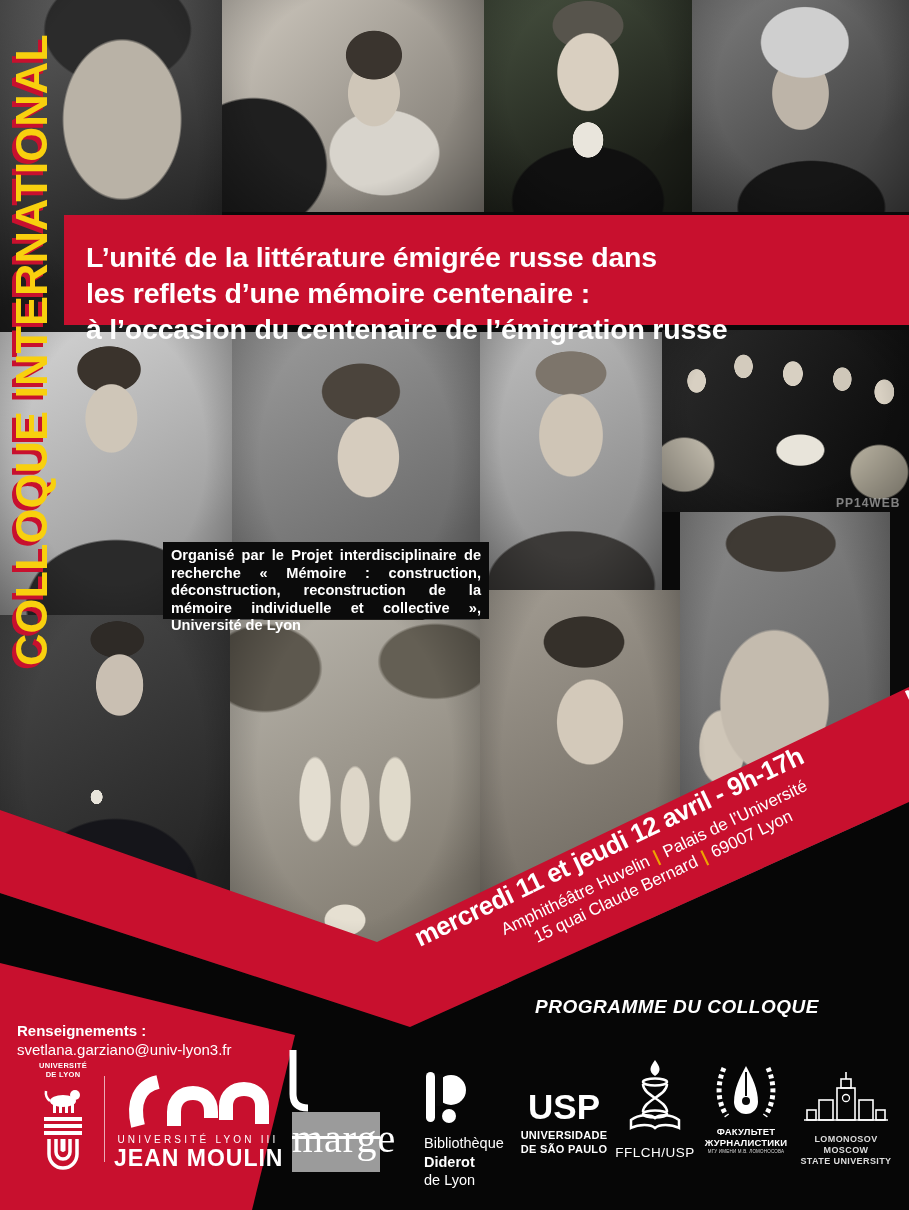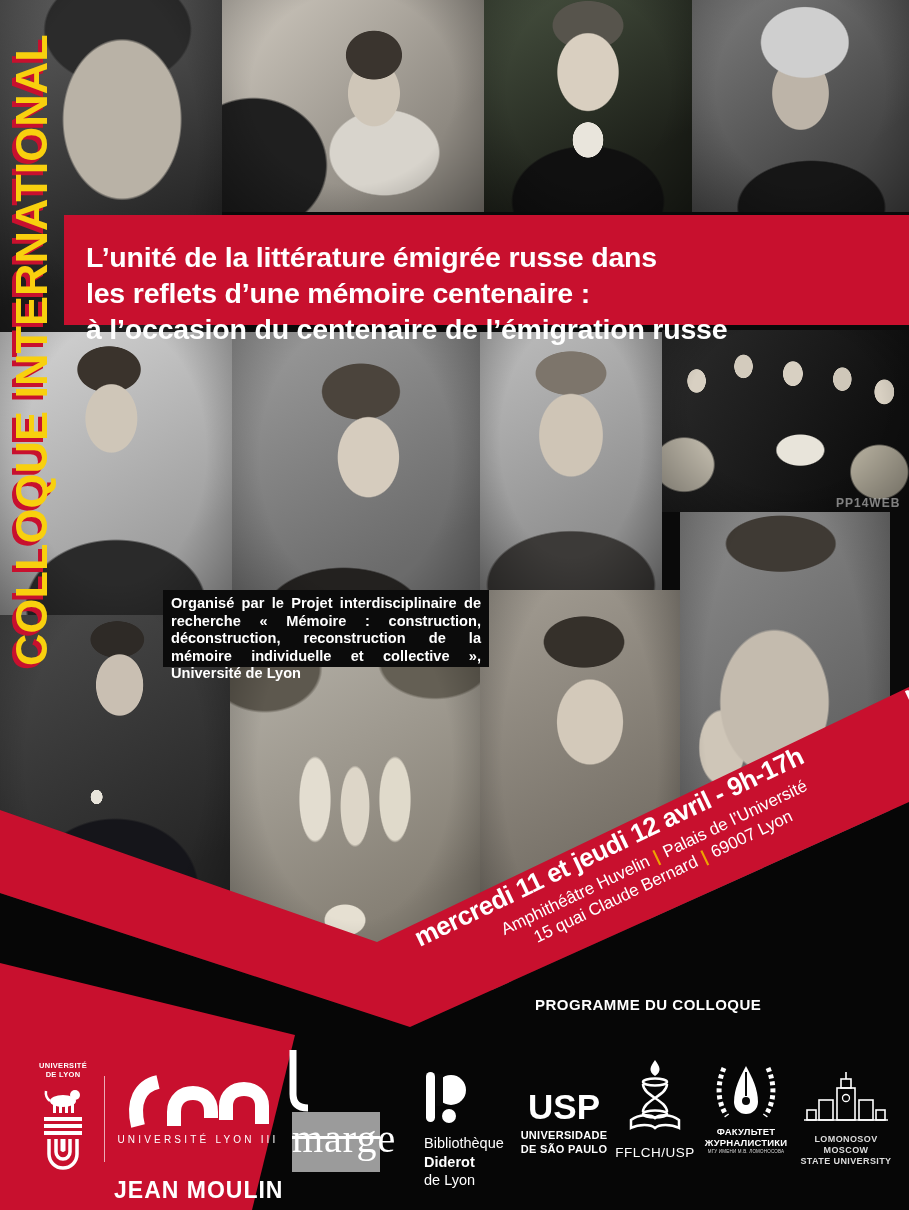--- a/index.html
+++ b/index.html
@@ -102,50 +102,50 @@
     text-shadow:-4px -4px 0 var(--red);}
 
   
   .title-band{position:absolute;left:64px;top:215px;width:845px;height:110px;z-index:10;
     background:var(--red);color:#fff;padding:24px 10px 0 22px;
     font-size:28.5px;font-weight:bold;line-height:36px;letter-spacing:-.2px;}
 
   
   .org-box{position:absolute;left:163px;top:542px;width:326px;height:77px;z-index:10;
     background:#0b0b0b;color:#fff;font-size:14.6px;font-weight:bold;line-height:17.6px;
-    padding:5px 8px;text-align:justify;margin-top:48px;}
+    padding:5px 8px;text-align:justify;}
 
   
   .date-rot{position:absolute;left:404px;top:928px;width:610px;z-index:7;
     transform:rotate(-25.6deg);transform-origin:0 0;color:#fff;}
   .date-rot .d1{font-size:26px;font-weight:bold;letter-spacing:-.5px;
     padding-left:6px;white-space:nowrap;}
   .date-rot .d2,.date-rot .d3{width:500px;margin-left:6px;text-align:center;
     font-size:17px;line-height:21px;white-space:nowrap;}
   .date-rot .d2{margin-top:3px;}
   .pipe{color:var(--pipe);font-weight:bold;padding:0 6px;}
   .year{position:absolute;left:578px;top:2px;width:92px;font-size:27px;font-weight:bold;
     letter-spacing:1px;transform:rotate(90deg);transform-origin:0 0;white-space:nowrap;}
 
   
   .programme{position:absolute;left:535px;top:996px;z-index:8;color:#fff;
-    font-size:15px;font-weight:bold;letter-spacing:.5px;white-space:nowrap;}
+    font-size:19px;font-weight:bold;letter-spacing:.5px;white-space:nowrap;font-style:italic;}
   .contact{position:absolute;left:17px;top:1021px;z-index:8;color:#fff;
     font-size:15px;line-height:19px;}
   .contact .c1{font-weight:bold;}
 
   
   .logo{position:absolute;z-index:8;color:#fff;}
   .udl{left:28px;top:1062px;width:70px;text-align:center;}
   .udl .nm{font-size:7.5px;font-weight:bold;line-height:8.5px;letter-spacing:.3px;}
   .divider{position:absolute;left:104px;top:1076px;width:1px;height:86px;z-index:8;
     background:rgba(255,255,255,.65);}
   .jm{left:114px;top:1072px;width:168px;text-align:center;}
   .jm-univ{font-size:10px;letter-spacing:3.2px;margin-top:2px;white-space:nowrap;}
-  .jm-name{font-size:23px;font-weight:bold;letter-spacing:1px;white-space:nowrap;margin-top:32px;}
+  .jm-name{font-size:23px;font-weight:bold;letter-spacing:1px;white-space:nowrap;}
   .mdl{left:286px;top:1050px;width:120px;}
   .mdl .txt{margin-left:22px;line-height:24px;white-space:nowrap;}
   .mdl .big{font-size:23px;letter-spacing:.5px;}
   .mdl .small{font-size:12px;margin-left:3px;}
   .mdl .l2{border-bottom:2px solid #fff;padding-bottom:1px;display:inline-block;}
   .mdl svg{position:absolute;left:0;top:-2px;}
   .marge{left:292px;top:1112px;width:88px;height:60px;background:var(--gray);}
   .marge span{display:block;text-align:center;font-family:"Liberation Serif",serif;
     font-size:40px;line-height:54px;letter-spacing:1px;}
   .marge .strike{position:absolute;left:0;right:0;top:24px;height:2.5px;background:#fff;}
@@ -203,20 +203,24 @@
       <span>Amphithéâtre Huvelin</span><span class="pipe">|</span><span>Palais de l’Université</span>
     </div>
     <div class="d3">
       <span>15 quai Claude Bernard</span><span class="pipe">|</span><span>69007 Lyon</span>
     </div>
     <span class="year">2018</span>
   </div>
 
   <div class="programme">PROGRAMME DU COLLOQUE</div>
 
+  <div class="contact">
+    <div class="c1">Renseignements :</div>
+    <div class="c2">svetlana.garziano@univ-lyon3.fr</div>
+  </div>
 
   <div class="logo udl">
     <div class="nm">
       <div>UNIVERSITÉ</div>
       <div>DE LYON</div>
     </div>
     <svg width="58" height="96" viewBox="0 0 58 96">
       <ellipse cx="29" cy="22" rx="13" ry="6" fill="#fff"></ellipse>
       <circle cx="41" cy="16" r="5" fill="#fff"></circle>
       <rect x="19" y="25" width="3" height="9" fill="#fff"></rect>

